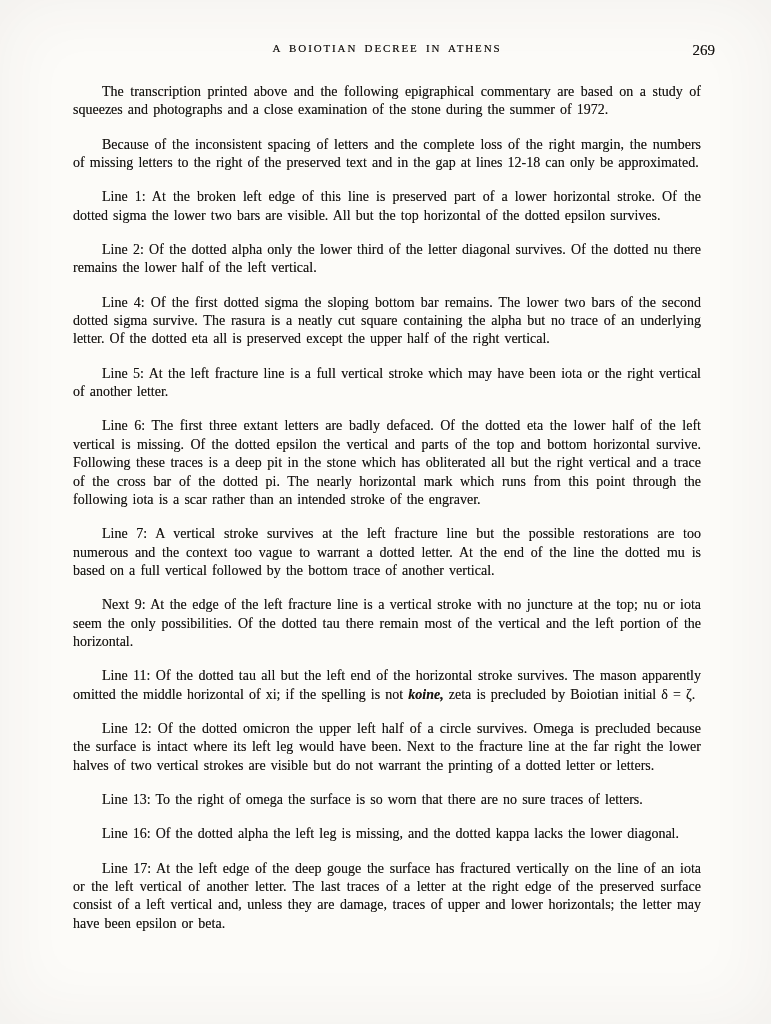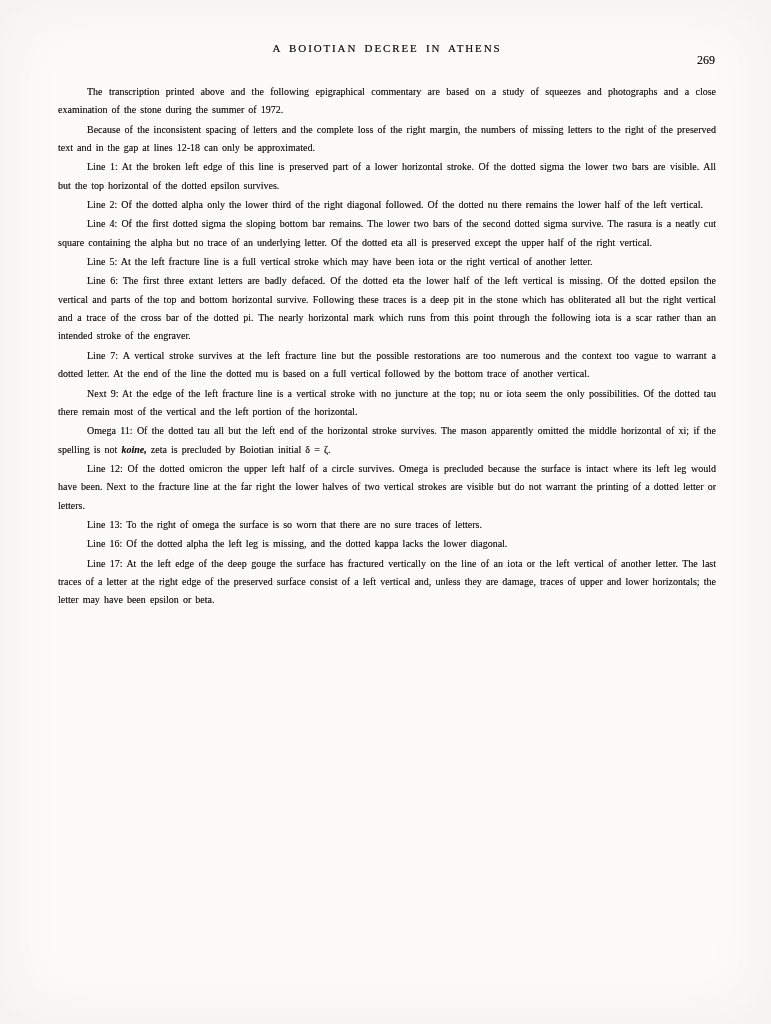--- a/index.html
+++ b/index.html
@@ -34,27 +34,27 @@
     text-align: center;
     font-size: 11px;
     letter-spacing: 0.17em;
     word-spacing: 0.25em;
     white-space: nowrap;
     text-shadow: 0 0 0.45px rgba(20,16,12,0.6);
   }
   .page-number {
     position: absolute;
     right: 2px;
-    top: 11px;
-    font-size: 12px;
+    top: 0;
+    font-size: 15px;
     text-shadow: 0 0 0.45px rgba(20,16,12,0.6);
   }
   .body-text p.para {
-    margin: 1px;
-    font-size: 10px;
+    margin: 16px;
+    font-size: 14px;
     line-height: 18.35px;
     text-align: justify;
     text-indent: 29px;
     word-spacing: 1.6px;
     text-shadow: 0 0 0.4px rgba(20,16,12,0.55);
   }
   .body-text p.para span { text-shadow: inherit; }
   .italic { font-style: italic; font-weight: bold; }
 </style>
 </head>
@@ -63,26 +63,26 @@
 <div class="page">
   <div class="content">
     <div class="running-head">
       <span class="head-title">A BOIOTIAN DECREE IN ATHENS</span>
       <span class="page-number">269</span>
     </div>
     <div class="body-text" id="paragraphs">
         <p class="para"><span>The transcription printed above and the following epigraphical commentary are based on a study of squeezes and photographs and a close examination of the stone during the summer of 1972.</span></p>
         <p class="para"><span>Because of the inconsistent spacing of letters and the complete loss of the right margin, the numbers of missing letters to the right of the preserved text and in the gap at lines 12-18 can only be approximated.</span></p>
         <p class="para"><span>Line 1: </span><span>At the broken left edge of this line is preserved part of a lower horizontal stroke. Of the dotted sigma the lower two bars are visible. All but the top horizontal of the dotted epsilon survives.</span></p>
-        <p class="para"><span>Line 2: </span><span>Of the dotted alpha only the lower third of the right diagonal followed. Of the dotted nu there remains the lower half of the left vertical.</span></p>
+        <p class="para"><span>Line 2: </span><span>Of the dotted alpha only the lower third of the letter diagonal survives. Of the dotted nu there remains the lower half of the left vertical.</span></p>
         <p class="para"><span>Line 4: </span><span>Of the first dotted sigma the sloping bottom bar remains. The lower two bars of the second dotted sigma survive. The rasura is a neatly cut square containing the alpha but no trace of an underlying letter. Of the dotted eta all is preserved except the upper half of the right vertical.</span></p>
         <p class="para"><span>Line 5: </span><span>At the left fracture line is a full vertical stroke which may have been iota or the right vertical of another letter.</span></p>
         <p class="para"><span>Line 6: </span><span>The first three extant letters are badly defaced. Of the dotted eta the lower half of the left vertical is missing. Of the dotted epsilon the vertical and parts of the top and bottom horizontal survive. Following these traces is a deep pit in the stone which has obliterated all but the right vertical and a trace of the cross bar of the dotted pi. The nearly horizontal mark which runs from this point through the following iota is a scar rather than an intended stroke of the engraver.</span></p>
         <p class="para"><span>Line 7: </span><span>A vertical stroke survives at the left fracture line but the possible restorations are too numerous and the context too vague to warrant a dotted letter. At the end of the line the dotted mu is based on a full vertical followed by the bottom trace of another vertical.</span></p>
         <p class="para"><span>Next 9: </span><span>At the edge of the left fracture line is a vertical stroke with no juncture at the top; nu or iota seem the only possibilities. Of the dotted tau there remain most of the vertical and the left portion of the horizontal.</span></p>
-        <p class="para"><span>Omega 11: </span><span>Of the dotted tau all but the left end of the horizontal stroke survives. The mason apparently omitted the middle horizontal of xi; if the spelling is not </span><span class="italic">koine,</span><span> zeta is precluded by Boiotian initial δ = ζ.</span></p>
+        <p class="para"><span>Line 11: </span><span>Of the dotted tau all but the left end of the horizontal stroke survives. The mason apparently omitted the middle horizontal of xi; if the spelling is not </span><span class="italic">koine,</span><span> zeta is precluded by Boiotian initial δ = ζ.</span></p>
         <p class="para"><span>Line 12: </span><span>Of the dotted omicron the upper left half of a circle survives. Omega is precluded because the surface is intact where its left leg would have been. Next to the fracture line at the far right the lower halves of two vertical strokes are visible but do not warrant the printing of a dotted letter or letters.</span></p>
         <p class="para"><span>Line 13: </span><span>To the right of omega the surface is so worn that there are no sure traces of letters.</span></p>
         <p class="para"><span>Line 16: </span><span>Of the dotted alpha the left leg is missing, and the dotted kappa lacks the lower diagonal.</span></p>
         <p class="para"><span>Line 17: </span><span>At the left edge of the deep gouge the surface has fractured vertically on the line of an iota or the left vertical of another letter. The last traces of a letter at the right edge of the preserved surface consist of a left vertical and, unless they are damage, traces of upper and lower horizontals; the letter may have been epsilon or beta.</span></p>
       </div>
   </div>
 </div>
 
 </body></html>

